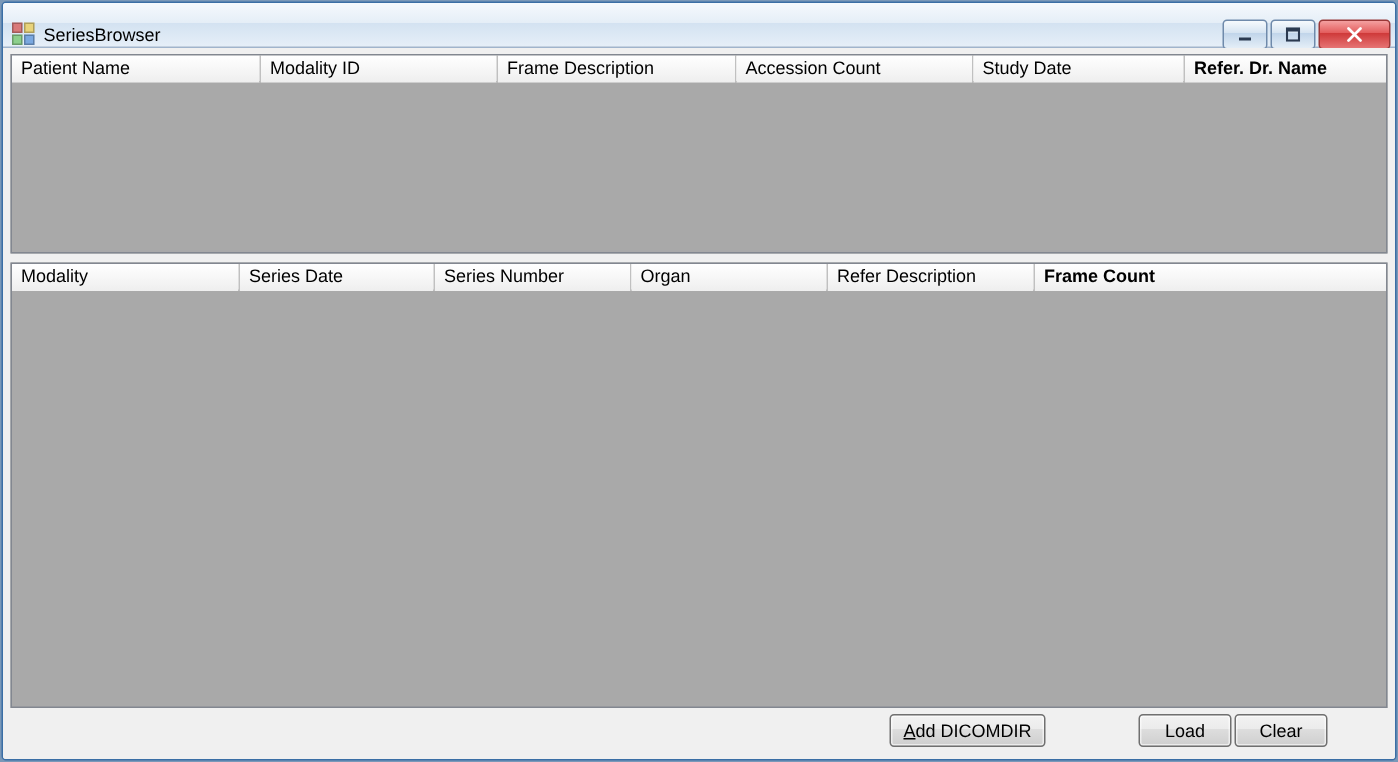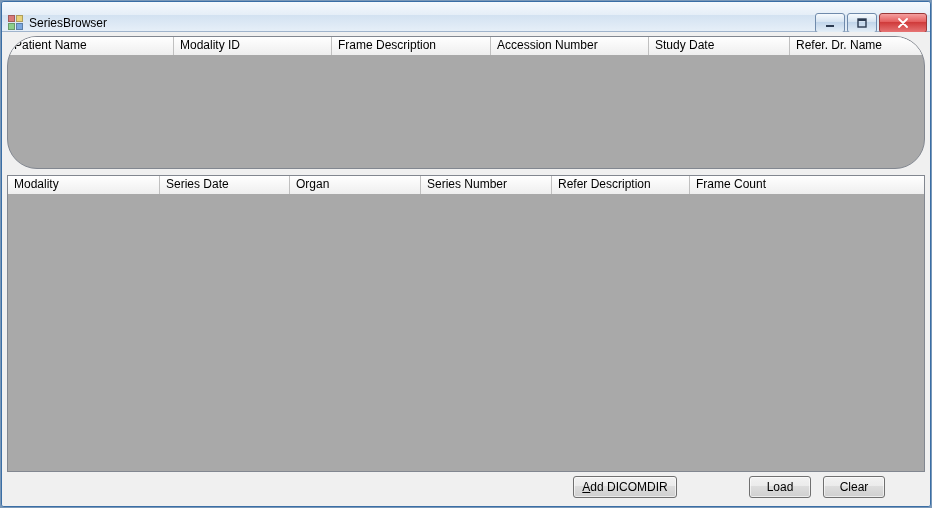--- a/index.html
+++ b/index.html
@@ -60,48 +60,48 @@
     flex:1;display:flex;flex-direction:column;
     padding:4px 5px 5px 5px;
     background:#f0f0f0;
   }
   .grid{
     border:1px solid #828790;
     background:#a9a9a9;
     position:relative;
     overflow:hidden;
   }
-  .grid.top{height:133px;flex:0 0 auto;border-radius:30px;}
+  .grid.top{height:133px;flex:0 0 auto;}
   .spacer-h{height:6px;flex:0 0 auto;}
   .grid.bottom{flex:1;}
   .header-row{
     display:flex;
     background:#fff;
     height:18px;
     border-bottom:1px solid #888;
     width:100%;
     position:absolute;top:0;left:0;
   }
   .col-header{
     height:18px;line-height:17px;
     padding:0 6px;
     border-right:1px solid #c0c0c0;
     background:linear-gradient(to bottom,#ffffff,#f5f5f5 60%,#eeeeee);
     color:#000;
     white-space:nowrap;overflow:hidden;
     flex:0 0 auto;
   }
   .filler{flex:1;}
-  .col-header:last-child{border-right:none;}
+  .col-header:last-child{border-right:none;font-weight:bold;}
   
   .buttonbar{
     height:29px;flex:0 0 auto;
     display:flex;align-items:center;justify-content:flex-end;
     padding:0 40px 0 0;
-    gap:12px;
+    gap:2px;
   }
   .btn{
     height:22px;
     border:1px solid #707070;
     border-radius:3px;
     background:linear-gradient(to bottom,#f2f2f2,#ebebeb 45%,#dddddd 46%,#cfcfcf);
     font:12px "Segoe UI",Tahoma,Arial,sans-serif;
     color:#000;
     padding:0 8px;
     min-width:62px;
@@ -148,34 +148,34 @@
     </div>
   </div>
 
   <div class="client">
 
     <div class="grid top">
       <div class="header-row">
         <div class="col-header" style="width:166px">Patient Name</div>
         <div class="col-header" style="width:158px">Modality ID</div>
         <div class="col-header" style="width:159px">Frame Description</div>
-        <div class="col-header" style="width:158px">Accession Number</div>
+        <div class="col-header" style="width:158px">Accession Count</div>
         <div class="col-header" style="width:141px">Study Date</div>
         <div class="col-header filler">Refer. Dr. Name</div>
       </div>
     </div>
 
     <div class="spacer-h"></div>
 
     <div class="grid bottom">
       <div class="header-row">
         <div class="col-header" style="width:152px">Modality</div>
         <div class="col-header" style="width:130px">Series Date</div>
+        <div class="col-header" style="width:131px">Series Number</div>
         <div class="col-header" style="width:131px">Organ</div>
-        <div class="col-header" style="width:131px">Series Number</div>
         <div class="col-header" style="width:138px">Refer Description</div>
         <div class="col-header filler">Frame Count</div>
       </div>
     </div>
 
     <div class="buttonbar">
       <div class="btn wide spaced"><span class="u">A</span><span>dd DICOMDIR</span></div>
       <div class="btn">Load</div>
       <div class="btn">Clear</div>
     </div>

